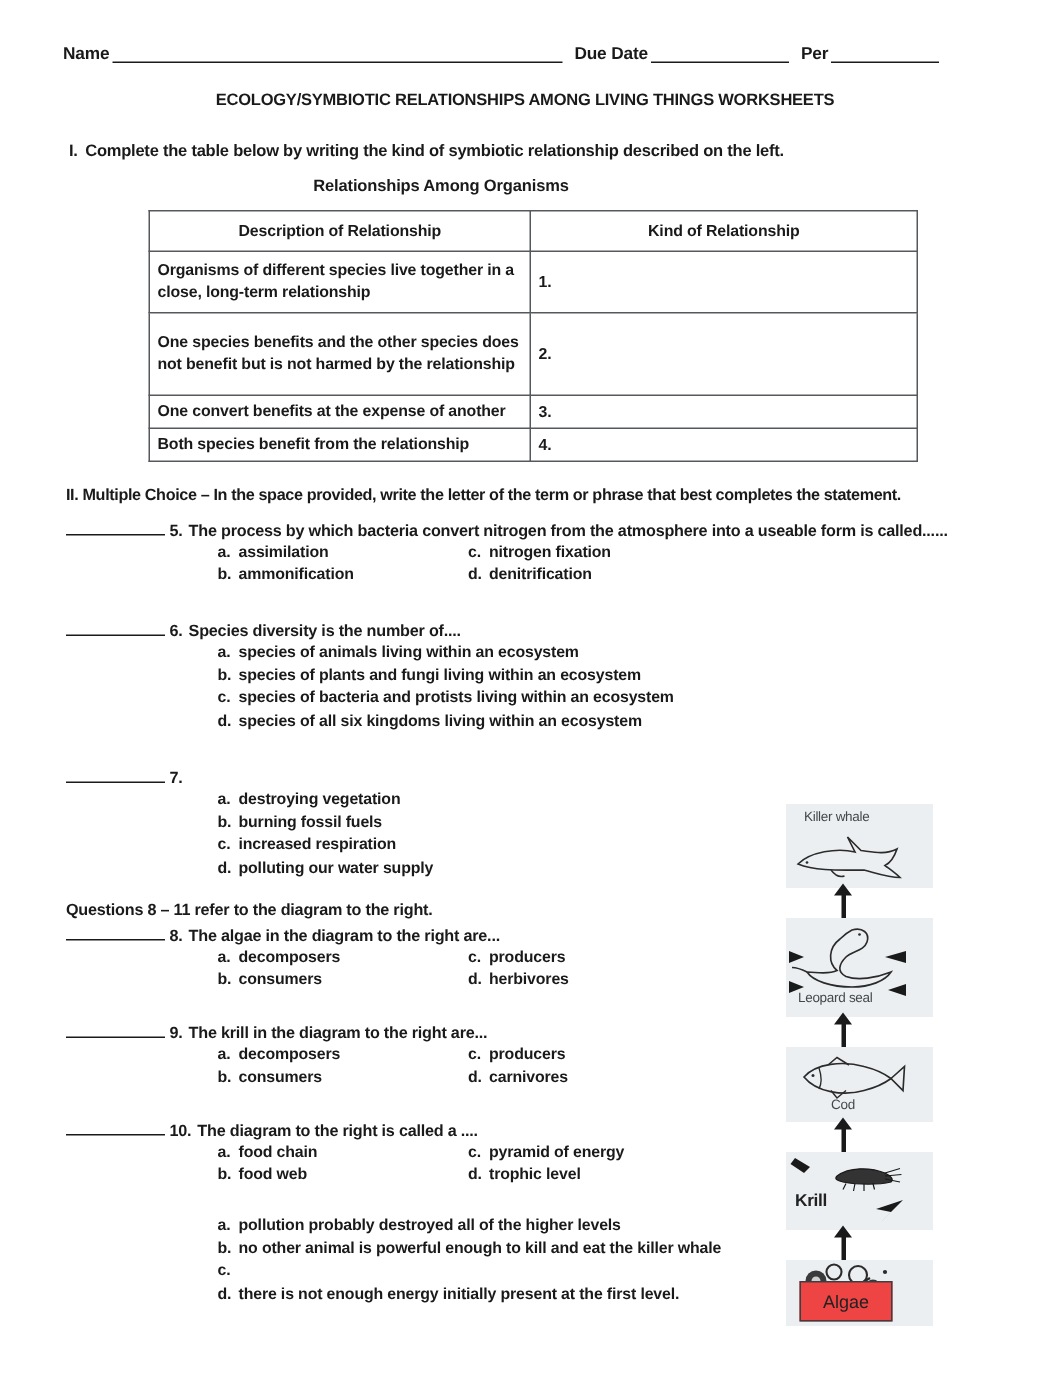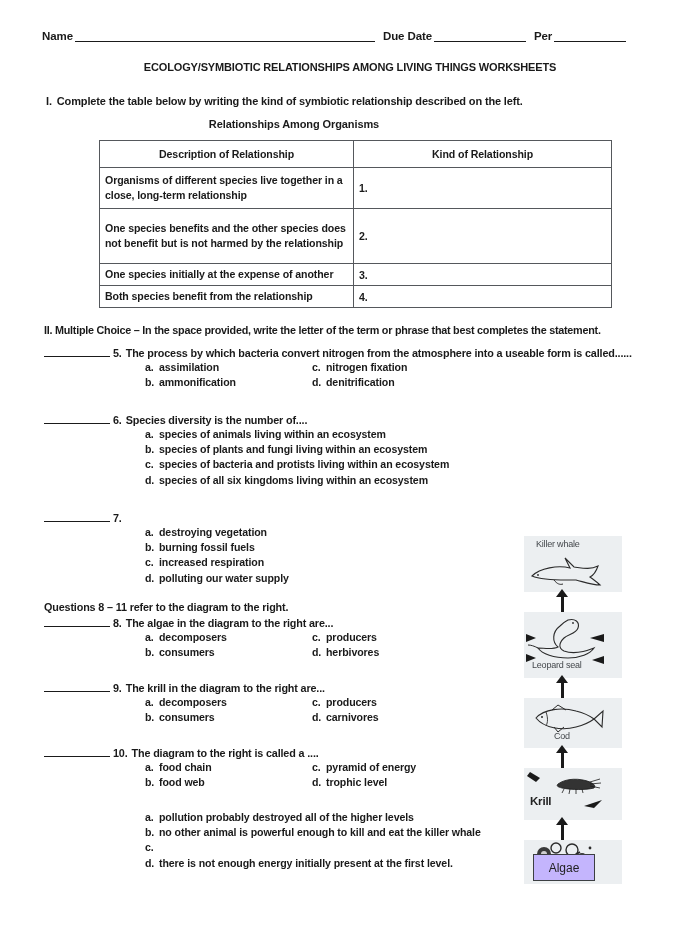--- a/index.html
+++ b/index.html
@@ -206,21 +206,21 @@
     border-right: 6.5px solid transparent;
     border-bottom: 8px solid #1a1a1a;
   }
   .algae-box {
     position: absolute;
     left: 14px;
     top: 318px;
     width: 60px;
     height: 25px;
     border: 1.3px solid #3c3f42;
-    background: #c4b5fd;
+    background: #ef4444;
     display: flex;
     align-items: center;
     justify-content: center;
     font-size: 12px;
     font-weight: normal;
     color: #222;
   }
   svg { display: block; }
 </style>
 </head>
@@ -257,21 +257,21 @@
     <tbody>
       <tr class="row-h2">
         <td class="desc-cell">Organisms of different species live together in a close, long-term relationship</td>
         <td class="kind-cell">1.</td>
       </tr>
       <tr class="row-h3">
         <td class="desc-cell">One species benefits and the other species does not benefit but is not harmed by the relationship</td>
         <td class="kind-cell">2.</td>
       </tr>
       <tr class="row-h1">
-        <td class="desc-cell">One species initially at the expense of another</td>
+        <td class="desc-cell">One convert benefits at the expense of another</td>
         <td class="kind-cell">3.</td>
       </tr>
       <tr class="row-h1">
         <td class="desc-cell">Both species benefit from the relationship</td>
         <td class="kind-cell">4.</td>
       </tr>
     </tbody>
   </table>
 
   <div class="sec2-instr">

